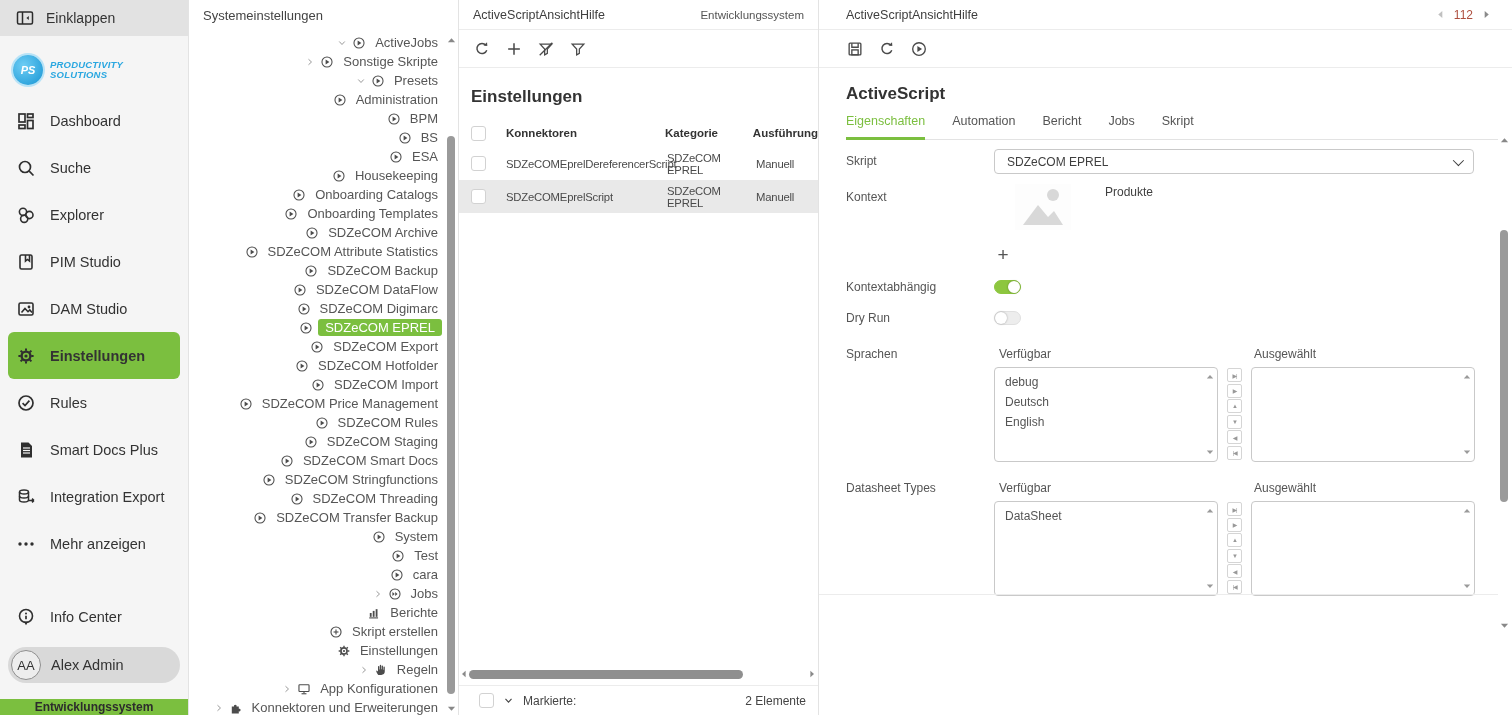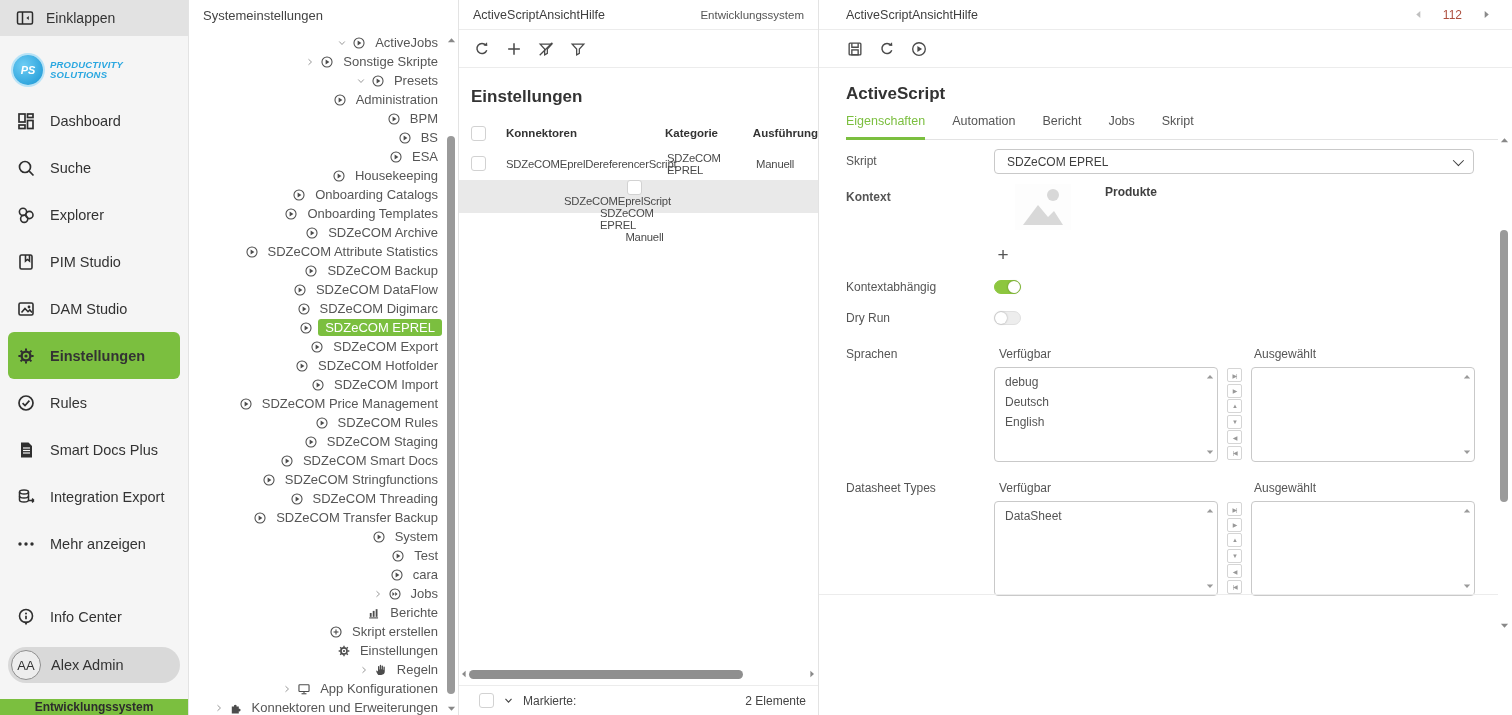--- a/index.html
+++ b/index.html
@@ -52,32 +52,32 @@
   .menu-right{margin-left:auto;font-size:11.5px;color:#555;}
   .toolbar{height:38px;border-bottom:1px solid #ececec;display:flex;align-items:center;gap:14px;padding-left:14px;}
   .tool-btn{width:18px;height:18px;color:#4a4a4a;background:none;border:none;cursor:pointer;padding:0;}
   .panel-title{font-size:17px;font-weight:bold;color:#333;margin:19px 0 12px 12px;}
   .thead{display:flex;align-items:center;height:28px;padding-left:12px;font-size:11.5px;font-weight:bold;color:#333;}
   .thead .ck{margin-right:20px;}
   .col-name{width:161px;}
   .col-cat{width:89px;}
   .trow{display:flex;align-items:center;height:33px;padding-left:12px;font-size:11.3px;color:#4a4a4a;cursor:pointer;letter-spacing:-0.2px;}
   .trow .ck{margin-right:20px;}
-  .trow.selected{background:var(--rowsel);flex-direction:column;}
+  .trow.selected{background:var(--rowsel);}
   .hscroll{position:absolute;left:1px;right:2px;bottom:33px;height:16px;display:flex;align-items:center;}
   .hscroll .arr{width:8px;height:8px;color:#8a8a8a;cursor:pointer;}
   .hscroll .arr.right{margin-left:auto;}
   .hthumb{position:absolute;left:9px;width:274px;height:9px;border-radius:5px;background:#8f8f8f;cursor:pointer;}
   .list-footer{position:absolute;left:0;right:0;bottom:0;height:30px;border-top:1px solid #ececec;display:flex;align-items:center;gap:9px;padding:0 12px 0 20px;font-size:12px;color:#444;}
   .foot-chev{width:11px;height:11px;color:#444;cursor:pointer;}
   .foot-count{margin-left:auto;}
   
   .detail-panel{position:absolute;left:818px;top:0;right:0;height:715px;background:#fff;border-left:1px solid #e3e3e3;}
   .detail-panel .menubar,.detail-panel .toolbar{padding-left:27px;}
-  .pager{margin-left:auto;display:flex;align-items:center;gap:20px;padding-right:7px;}
+  .pager{margin-left:auto;display:flex;align-items:center;gap:9px;padding-right:7px;}
   .pager .arr{width:9px;height:9px;cursor:pointer;}
   .pager .arr.left{color:#c0c0c0;}
   .pager .arr.right{color:#8a8a8a;}
   .pager-val{font-size:12px;color:var(--badge);}
   .detail-content{padding-left:27px;}
   .detail-content .panel-title{margin:16px 0 10px 0;}
   .tabs{display:flex;gap:27px;border-bottom:1px solid #e3e3e3;margin-right:14px;}
   .tab{font-size:12.5px;color:#555;padding-bottom:9px;border-bottom:3px solid transparent;margin-bottom:-1px;cursor:pointer;}
   .tab.active{color:var(--accent);border-bottom-color:var(--accent);}
   .frow{display:flex;}
@@ -99,21 +99,21 @@
   .lbox{width:224px;height:95px;border:1px solid #c9c9c9;border-radius:4px;position:relative;padding-top:4px;background:#fff;}
   .lbox .opt{font-size:12px;color:#555;padding:3px 10px 3px 10px;cursor:pointer;}
   .lbox .arr{position:absolute;right:3px;width:8px;height:8px;color:#9a9a9a;cursor:pointer;}
   .lbox .arr.up{top:5px;}
   .lbox .arr.down{bottom:5px;}
   .xfer-col{display:flex;flex-direction:column;gap:1.5px;margin:1px 9px 0 9px;}
   .xfer{width:15px;height:14px;border:1px solid #d5d5d5;border-radius:2px;background:#fff;color:#999;font-size:6px;display:flex;align-items:center;justify-content:center;cursor:pointer;padding:0;letter-spacing:-1px;}
   .form-divider{position:absolute;left:0;right:14px;top:594px;border-top:1px solid #ececec;}
   
   .r-skript{margin-top:9px;}   .r-skript .flabel{padding-top:5px;}
-  .r-kontext{margin-top:10px;font-weight:bold;} .r-kontext .flabel{padding-top:6px;}
+  .r-kontext{margin-top:10px;} .r-kontext .flabel{padding-top:6px;}
   .r-add{margin-top:16px;}
   .r-toggle1{margin-top:16px;align-items:center;}
   .r-toggle2{margin-top:17px;align-items:center;}
   .r-dual1{margin-top:22px;}
   .r-dual2{margin-top:19px;}
 </style>
 </head>
 <body>
 
 <div class="app">

